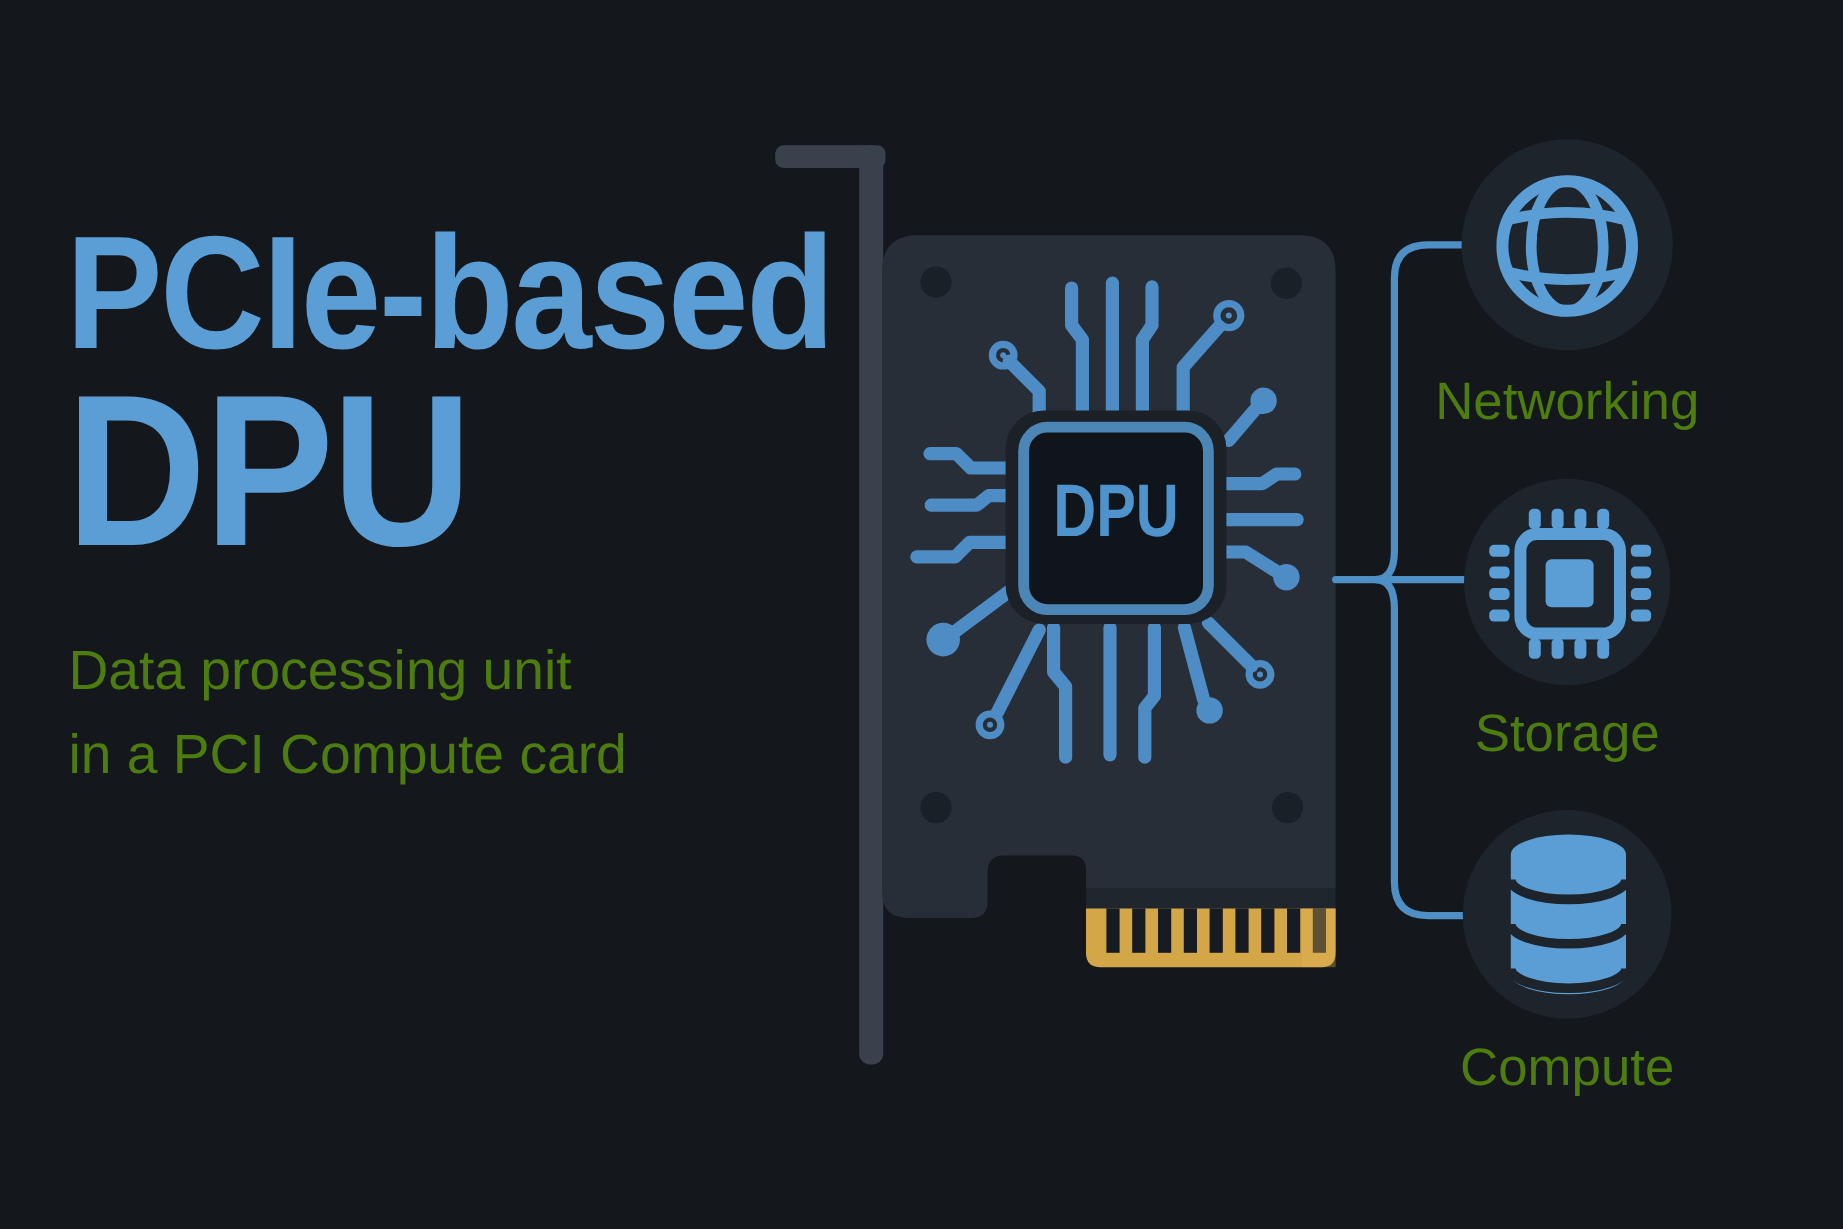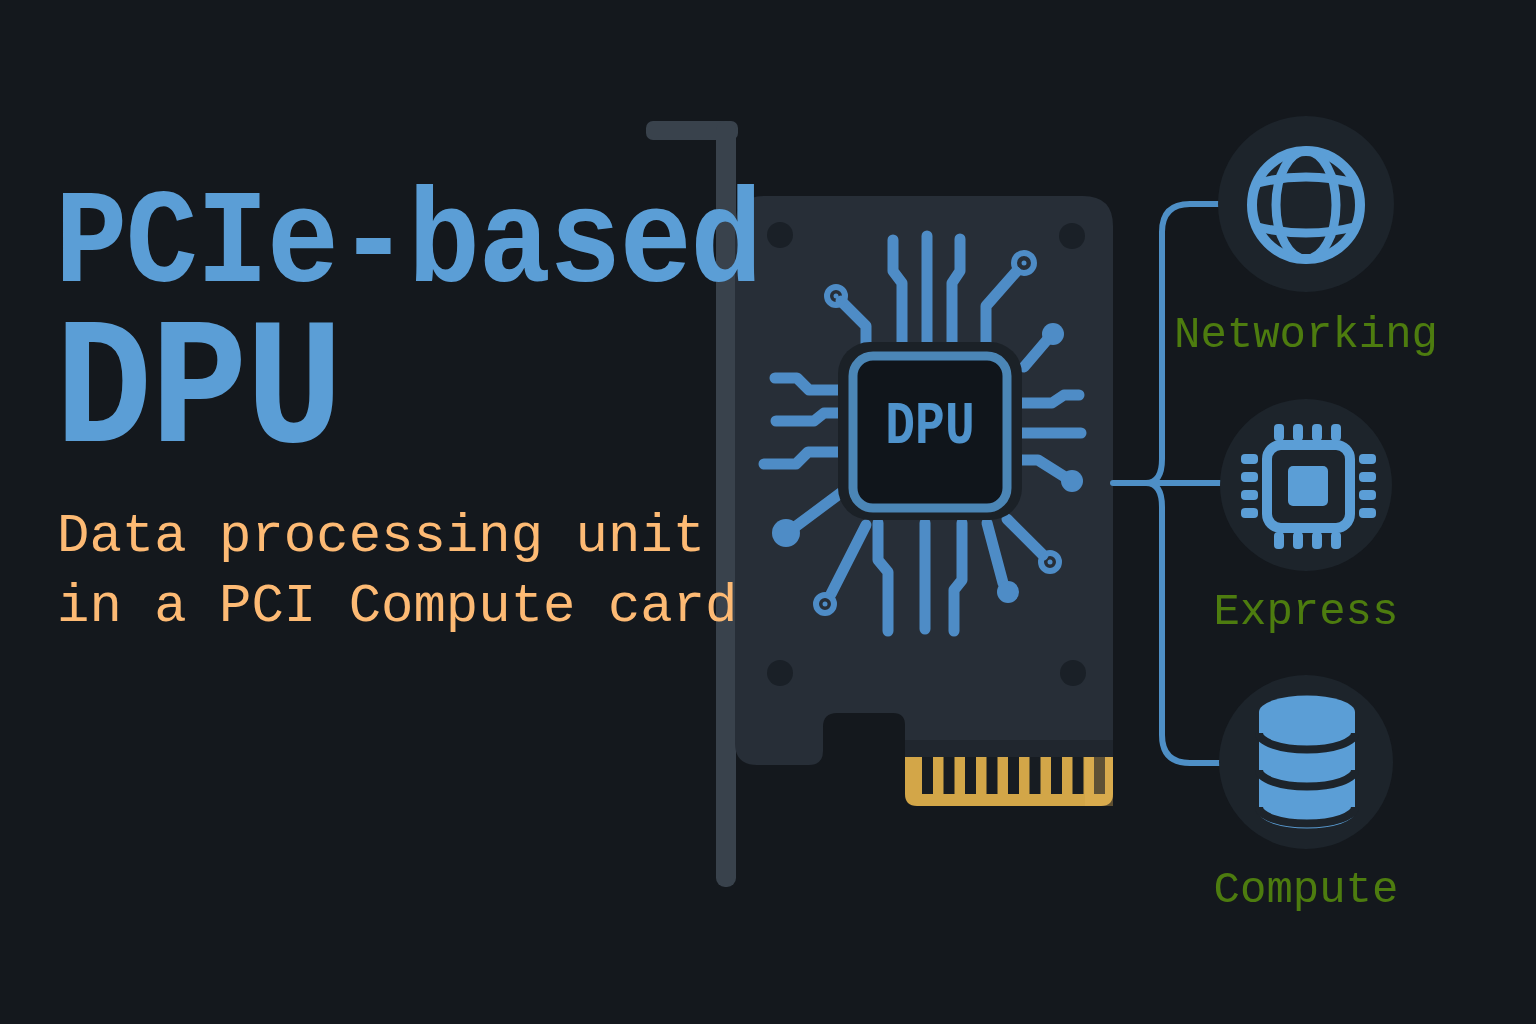--- a/index.html
+++ b/index.html
@@ -1,24 +1,24 @@
 <!DOCTYPE html>
 <html><head>
 <meta charset="utf-8">
 <style>
   html,body{margin:0;padding:0;background:#14181d;}
   .stage{position:relative;width:1456px;height:1024px;background:#14181d;overflow:hidden;
-         font-family:Liberation Mono, monospace;}
+         font-family:Liberation Sans, sans-serif;}
   .layer{position:absolute;left:0;top:0;width:1536px;height:1024px;}
   .title-line1{position:absolute;left:55px;top:178px;font-size:134px;font-weight:700;
     color:#5b9ed6;line-height:1;letter-spacing:-2px;transform:scaleX(.9);transform-origin:left top;white-space:nowrap;}
   .title-line2{position:absolute;left:55px;top:303px;font-size:180px;font-weight:700;
     color:#5b9ed6;line-height:1;letter-spacing:-2px;transform:scaleX(.9);transform-origin:left top;white-space:nowrap;}
-  .subtitle{position:absolute;left:57px;top:502px;font-size:54px;font-weight:400;
-    color:#fdba74;line-height:70px;white-space:nowrap;}
+  .subtitle{position:absolute;left:57px;top:523px;font-size:46px;font-weight:400;
+    color:#4d7c0f;line-height:70px;white-space:nowrap;}
   .chip-label{position:absolute;left:930px;top:396px;font-size:62px;font-weight:700;
     color:#4f93cc;line-height:1;transform:translateX(-50%) scaleX(.8);white-space:nowrap;}
   .feature-label{position:absolute;left:1306px;transform:translateX(-50%);
     font-size:44px;font-weight:400;color:#4d7c0f;line-height:1;white-space:nowrap;}
   .feature-label.networking{top:313px;}
   .feature-label.compute{top:590px;}
   .feature-label.storage{top:868px;}
 </style>
 </head>
 <body>
@@ -160,16 +160,16 @@
   <div class="title-line1">PCIe-based</div>
   <div class="title-line2">DPU</div>
   <div class="subtitle">
     <div>Data processing unit</div>
     <div>in a PCI Compute card</div>
   </div>
 
   <div class="chip-label">DPU</div>
 
   <div class="feature-label networking">Networking</div>
-  <div class="feature-label compute">Express</div>
+  <div class="feature-label compute">Storage</div>
   <div class="feature-label storage">Compute</div>
 
 </div>
 
 </body></html>

